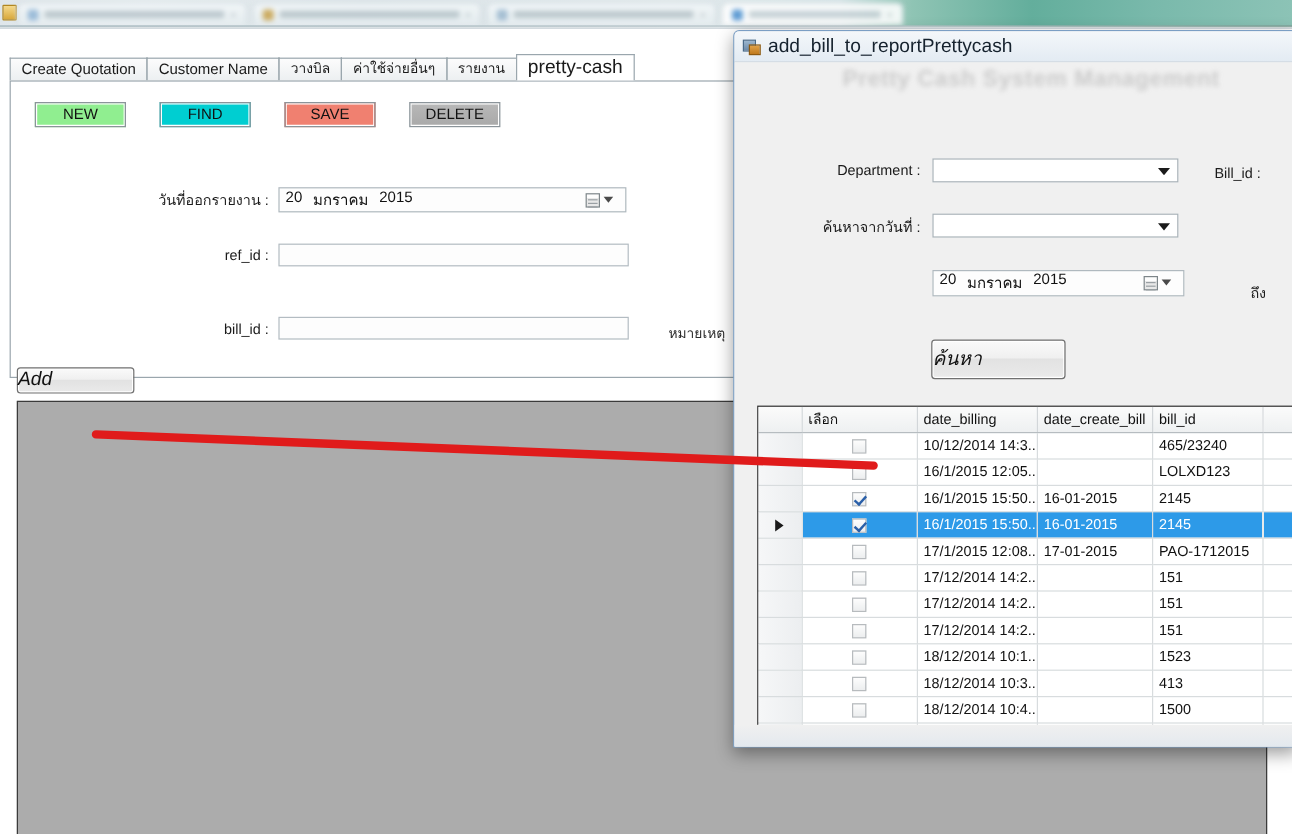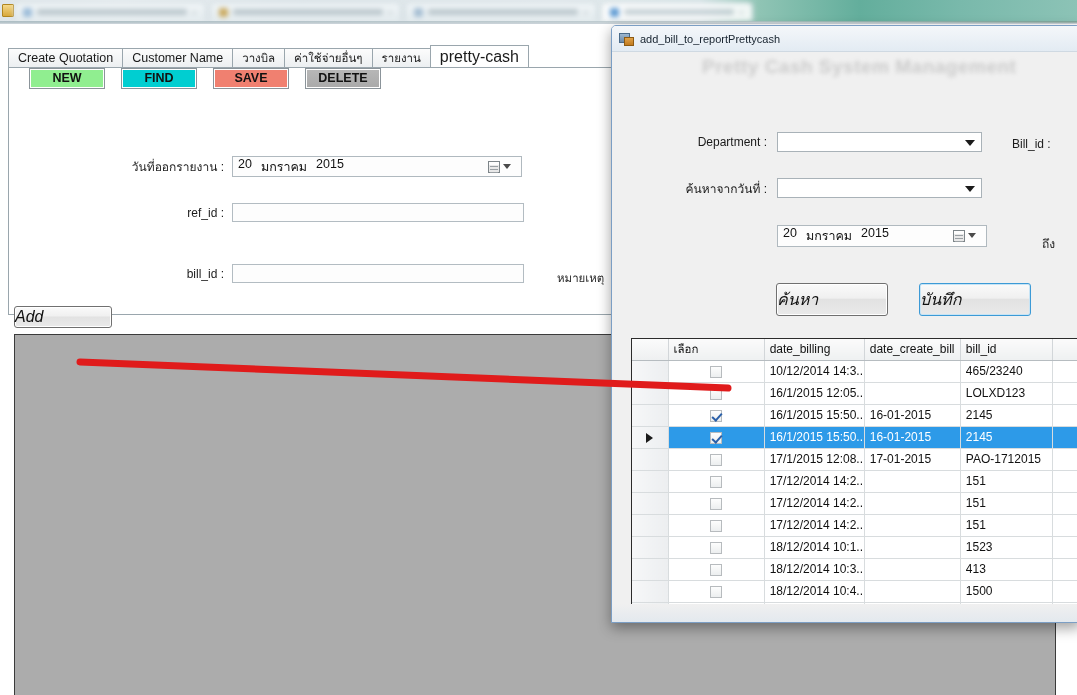--- a/index.html
+++ b/index.html
@@ -69,21 +69,21 @@
   .tabstrip .tab.selected {
     height: 22px; line-height: 21px; background: #ffffff;
     z-index: 3; font-size: 16px;
   }
   .tabpage {
     position: absolute; left: 8px; top: 43px; width: 1061px; height: 248px;
     border: 1px solid #9aa6ad; background: #ffffff; z-index: 2;
   }
 
   
-  .btnrow { position: absolute; left: 20px; top: 0; display: flex; gap: 16px; font-weight: bold; }
+  .btnrow { position: absolute; left: 20px; top: 17px; display: flex; gap: 28px; }
   .flatbtn {
     width: 76px; height: 21px; border: 1px solid #8b949a;
     font-size: 12.5px; color: #111; text-align: center; line-height: 19px;
     box-shadow: 0 0 0 1px #ffffff inset;
     cursor: pointer; user-select: none;
   }
   .flatbtn.new    { background: #90ee90; }
   .flatbtn.find   { background: #00ced1; }
   .flatbtn.save   { background: #f08070; }
   .flatbtn.delete { background: linear-gradient(to bottom,#b8b8b8,#a9a9a9); }
@@ -161,21 +161,21 @@
   }
   .dlg-ico::before {
     content: ""; position: absolute; left: 0; top: 1px; width: 9px; height: 8px;
     background: linear-gradient(to bottom,#9cb6cf,#6d8aa8); border: 1px solid #4a6versions;
     border: 1px solid #4a6a89;
   }
   .dlg-ico::after {
     content: ""; position: absolute; left: 5px; top: 5px; width: 8px; height: 7px;
     background: linear-gradient(to bottom,#e0a24a,#c07a1e); border: 1px solid #8d5a12;
   }
-  .dlg-title-text { font-size: 11px; color: #16222e; white-space: nowrap; }
+  .dlg-title-text { font-size: 16px; color: #16222e; white-space: nowrap; }
   .dlg-body { position: absolute; left: 0; top: 26px; width: 470px; height: 572px; background: #f0f0f0; }
 
   .watermark {
     position: absolute; left: 90px; top: 4px; font-size: 19px;
     color: rgba(120,120,120,.30); filter: blur(2.2px);
     white-space: nowrap; letter-spacing: .5px; font-weight: 600;
   }
 
   
   .combo {
@@ -361,21 +361,20 @@
         <span>มกราคม</span>
         <span>2015</span>
         <span class="dd">
           <span class="cal-glyph"></span>
           <span class="caret-dn"></span>
         </span>
       </div>
       <div class="dlg-right-lbl" style="left:430px; top:182px;">ถึง</div>
 
       <div class="winbtn" style="position:absolute; left:164px; top:231px; width:112px; height:33px; line-height:31px;">ค้นหา</div>
-      <div class="winbtn default" style="position:absolute; left:307px; top:231px; width:112px; height:33px; line-height:31px;">บันทึก</div>
 
       <div class="grid">
         <table>
           <thead>
             <tr>
               <th class="col-sel"></th>
               <th class="col-chk thai">เลือก</th>
               <th class="col-db">date_billing</th>
               <th class="col-dcb">date_create_bill</th>
               <th class="col-bid">bill_id</th>

